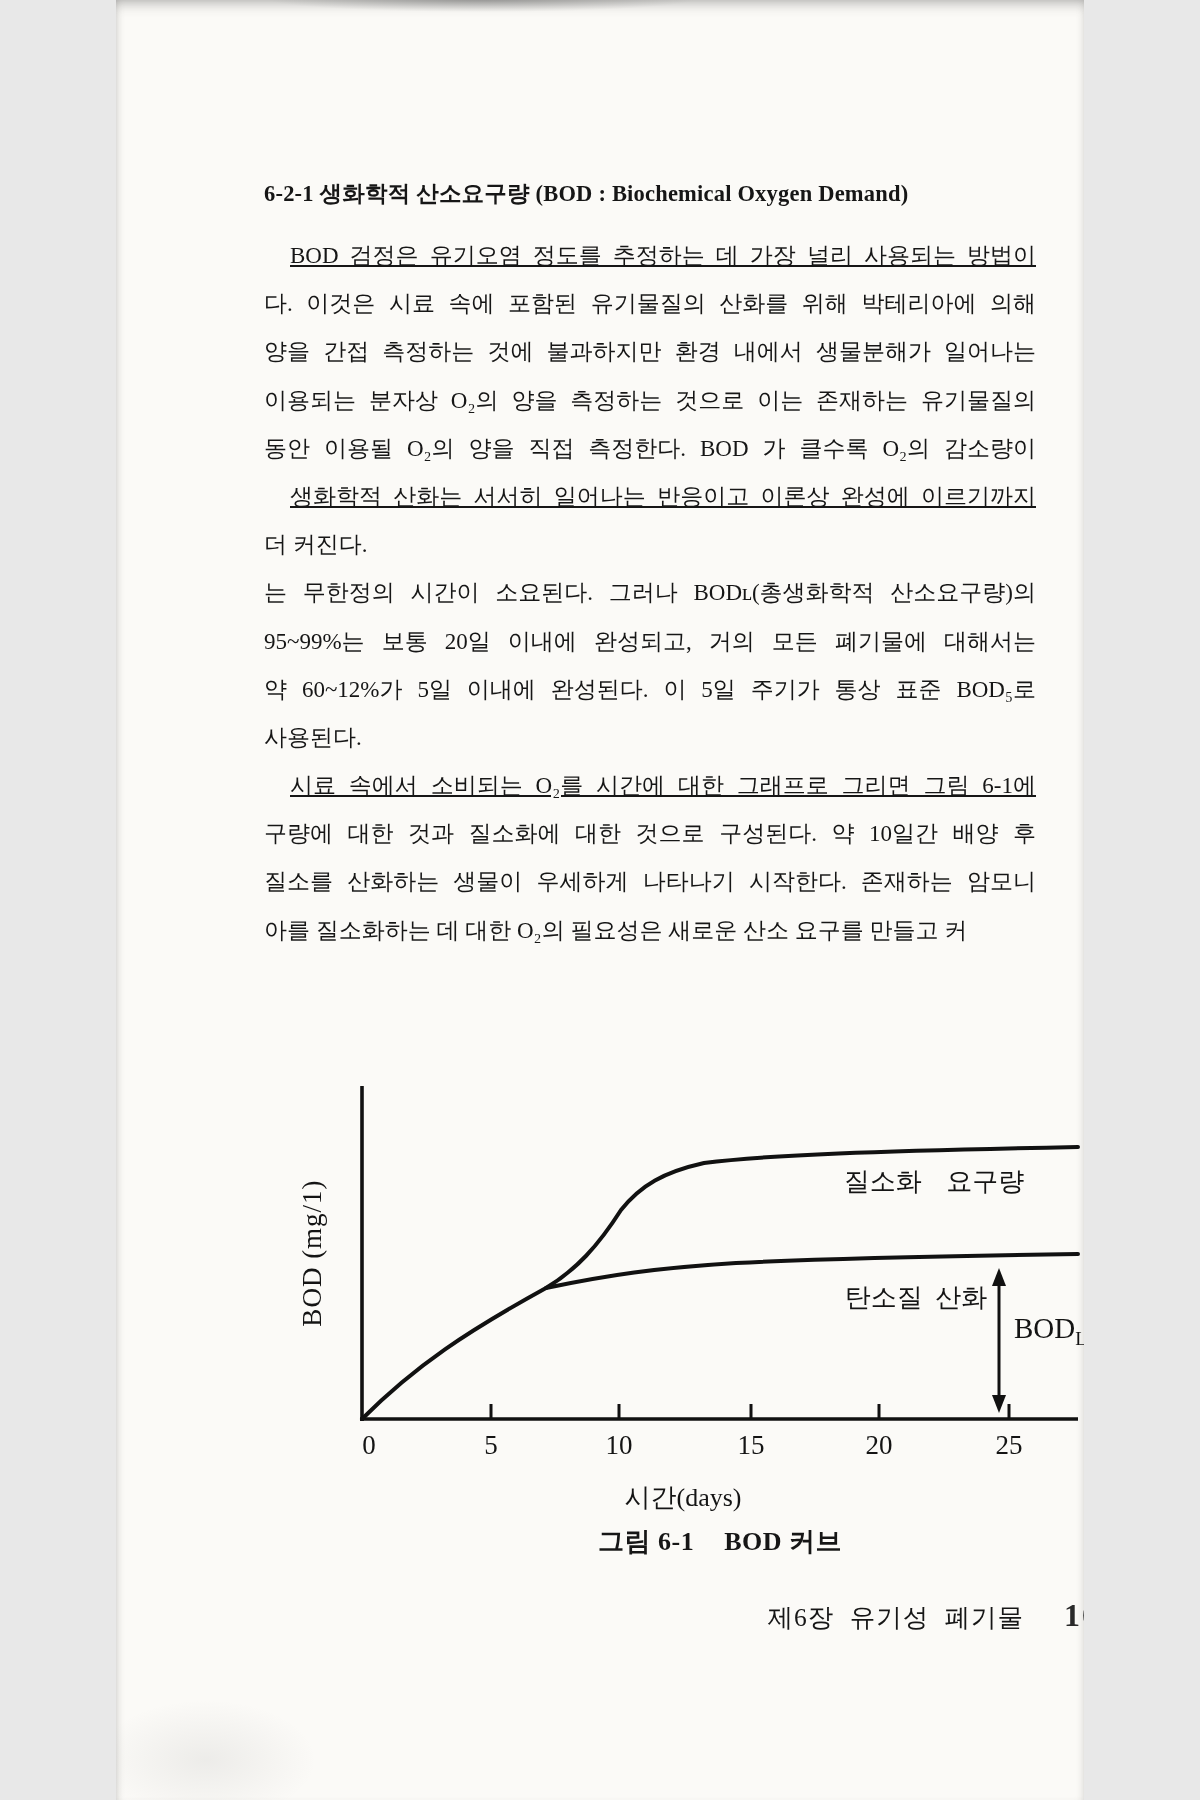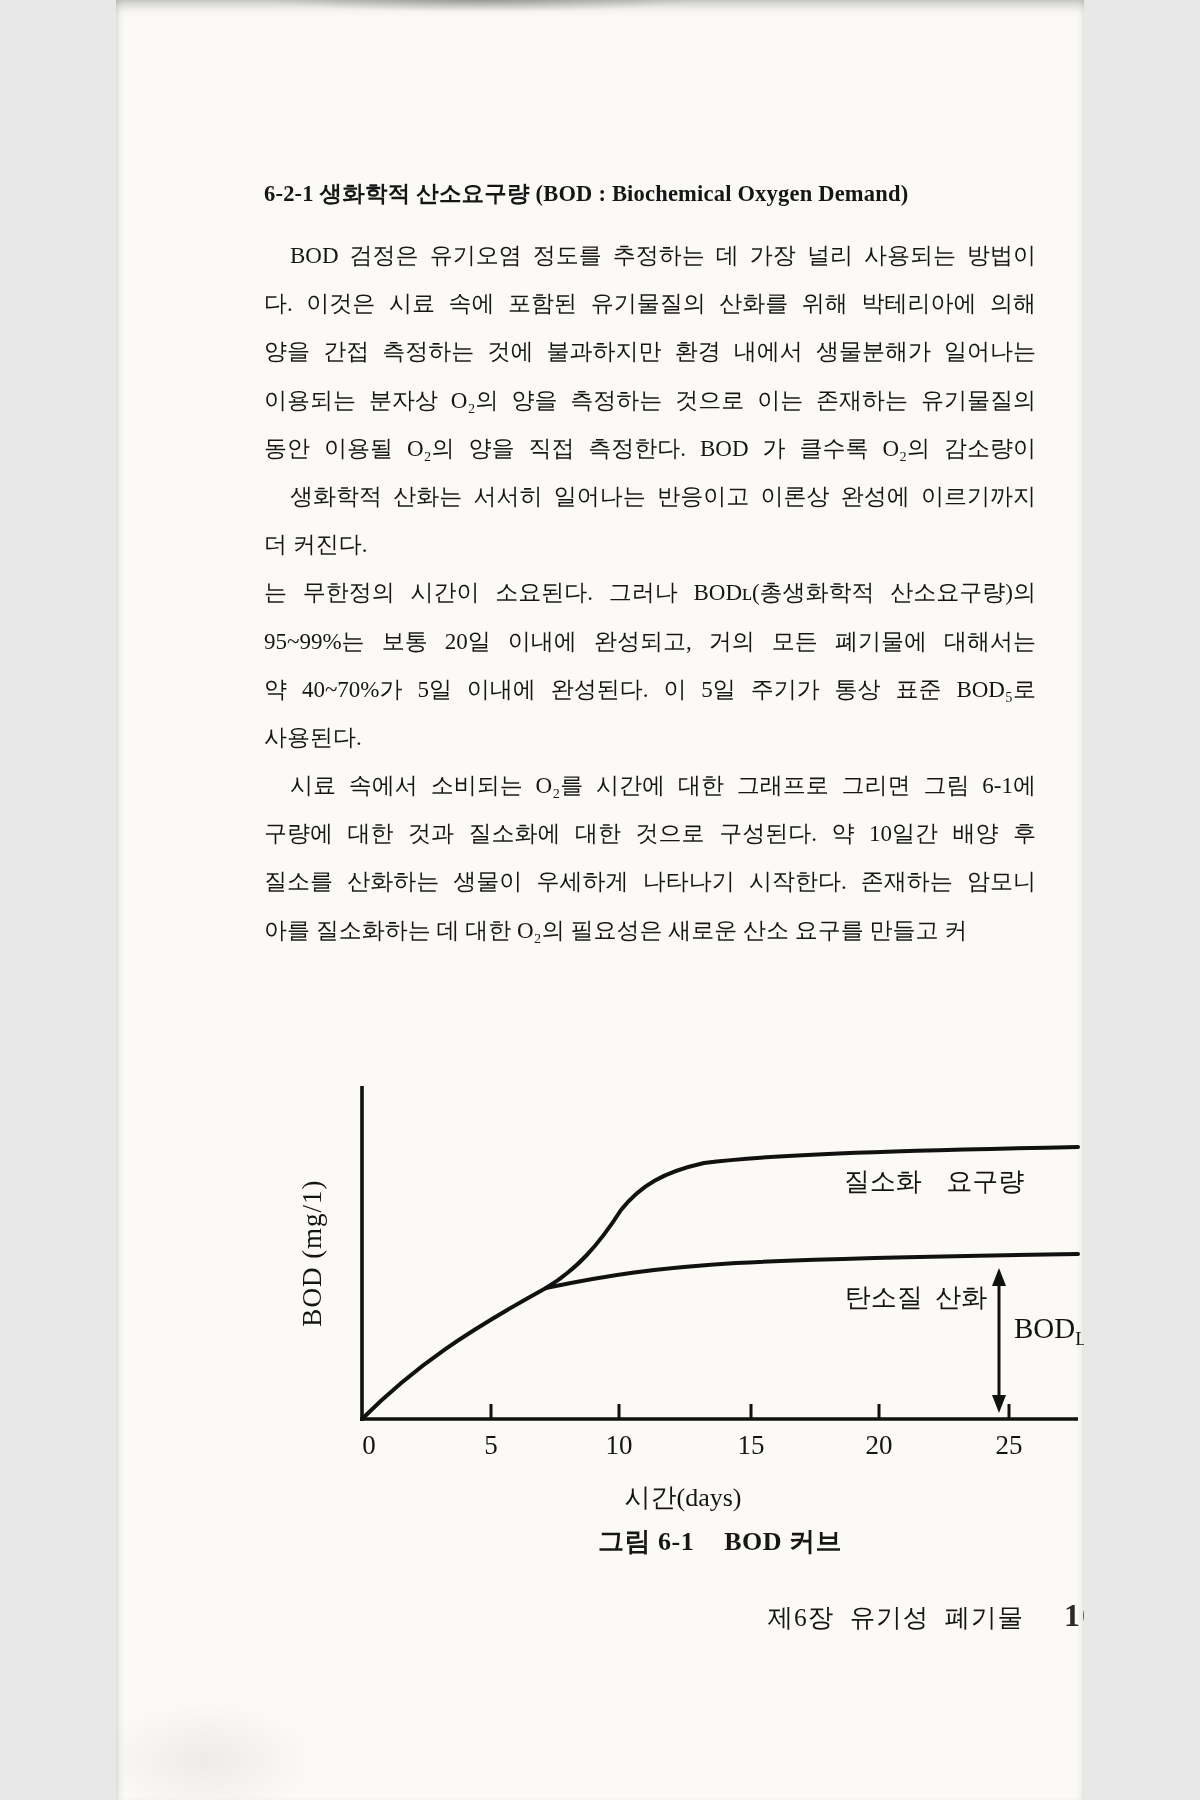--- a/index.html
+++ b/index.html
@@ -27,21 +27,21 @@
   }
   .body-text{
     position:absolute;left:148px;top:232px;width:772px;
     font-size:23px;line-height:48.2px;
     word-break:keep-all;
   }
   .line{
     text-align:justify;text-align-last:justify;
     height:48.2px;overflow:hidden;
   }
-  .line.indent{text-indent:26px;}
+  .line.indent{text-indent:26px;text-decoration:underline;}
   .line.end{text-align-last:left;}
 
   .figure-area{position:absolute;left:0;top:1040px;width:1200px;height:540px;}
   .figure-area svg{display:block;}
   .axis-text{font-family:"Liberation Serif","DejaVu Serif",serif;fill:#141414;}
 
   .caption{
     position:absolute;left:246px;top:1524px;width:716px;
     display:flex;justify-content:center;gap:30px;
     font-size:26px;font-weight:700;letter-spacing:.5px;align-items:center;
@@ -66,21 +66,21 @@
   <div class="body-text">
     <div class="line indent">BOD 검정은 유기오염 정도를 추정하는 데 가장 널리 사용되는 방법이</div>
     <div class="line">다. 이것은 시료 속에 포함된 유기물질의 산화를 위해 박테리아에 의해</div>
     <div class="line">양을 간접 측정하는 것에 불과하지만 환경 내에서 생물분해가 일어나는</div>
     <div class="line">이용되는 분자상 O₂의 양을 측정하는 것으로 이는 존재하는 유기물질의</div>
     <div class="line">동안 이용될 O₂의 양을 직접 측정한다. BOD 가 클수록 O₂의 감소량이</div>
     <div class="line indent">생화학적 산화는 서서히 일어나는 반응이고 이론상 완성에 이르기까지</div>
     <div class="line end">더 커진다.</div>
     <div class="line">는 무한정의 시간이 소요된다. 그러나 BODʟ(총생화학적 산소요구량)의</div>
     <div class="line">95~99%는 보통 20일 이내에 완성되고, 거의 모든 폐기물에 대해서는</div>
-    <div class="line">약 40~70%가 5일 이내에 완성된다. 이 5일 주기가 통상 표준 BOD₅로</div>
+    <div class="line">약 60~12%가 5일 이내에 완성된다. 이 5일 주기가 통상 표준 BOD₅로</div>
     <div class="line end">사용된다.</div>
     <div class="line indent">시료 속에서 소비되는 O₂를 시간에 대한 그래프로 그리면 그림 6-1에</div>
     <div class="line">구량에 대한 것과 질소화에 대한 것으로 구성된다. 약 10일간 배양 후</div>
     <div class="line">질소를 산화하는 생물이 우세하게 나타나기 시작한다. 존재하는 암모니</div>
     <div class="line end">아를 질소화하는 데 대한 O₂의 필요성은 새로운 산소 요구를 만들고 커</div>
   </div>
 
   <div class="figure-area">
     <svg width="1200" height="540" viewBox="0 0 1200 540">
 

